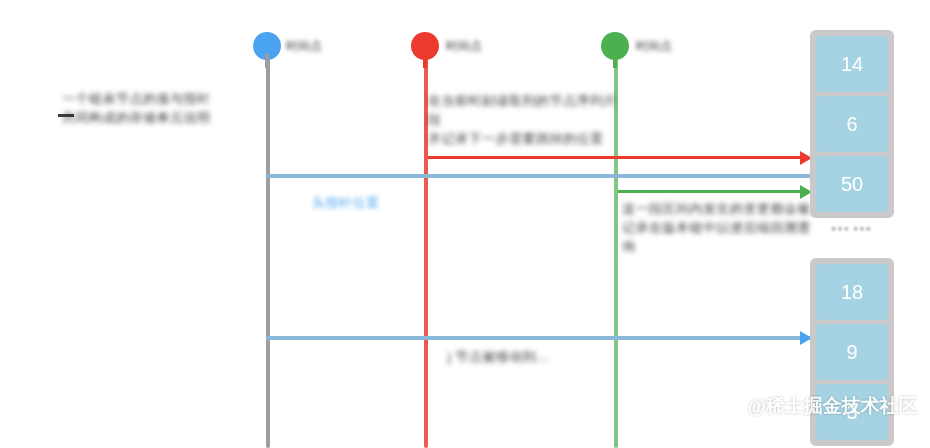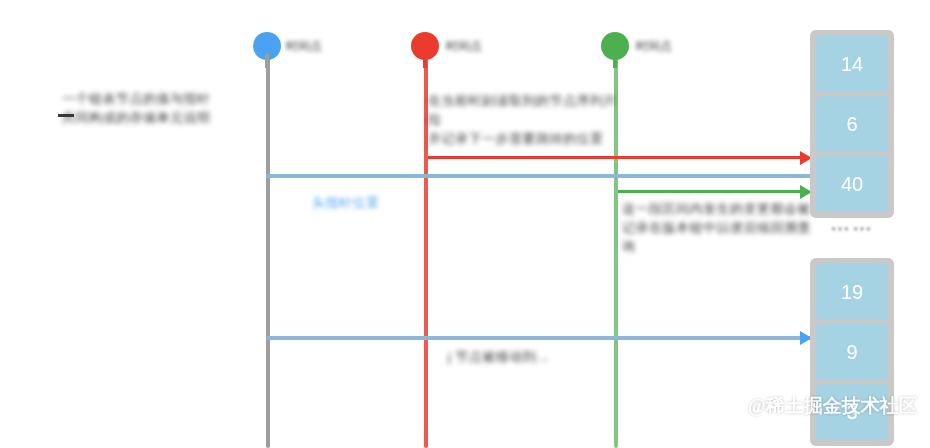--- a/index.html
+++ b/index.html
@@ -145,26 +145,26 @@
 
   <div class="arrow-tail" style="left:618px;top:190px;width:188px;background:#4caf50;"></div>
   <div class="arrow-head" style="left:800px;top:185px;border-left:12px solid #4caf50;"></div>
 
   <div class="arrow-tail" style="left:700px;top:337px;width:106px;background:#8ab8d8;"></div>
   <div class="arrow-head" style="left:800px;top:331px;border-left:12px solid #4aa3f0;"></div>
 
   <div class="stack" style="left:810px;top:30px;">
     <div class="cell">14</div>
     <div class="cell">6</div>
-    <div class="cell">40</div>
+    <div class="cell">50</div>
   </div>
 
   <div class="ellipsis-sep" style="left:830px;top:212px;">……</div>
 
   <div class="stack" style="left:810px;top:258px;">
-    <div class="cell">19</div>
+    <div class="cell">18</div>
     <div class="cell">9</div>
     <div class="cell">3</div>
   </div>
 
   <div class="watermark" style="left:748px;top:393px;font-family:Liberation Serif, serif;">@稀土掘金技术社区</div>
 
 </div>
 
 </body></html>

